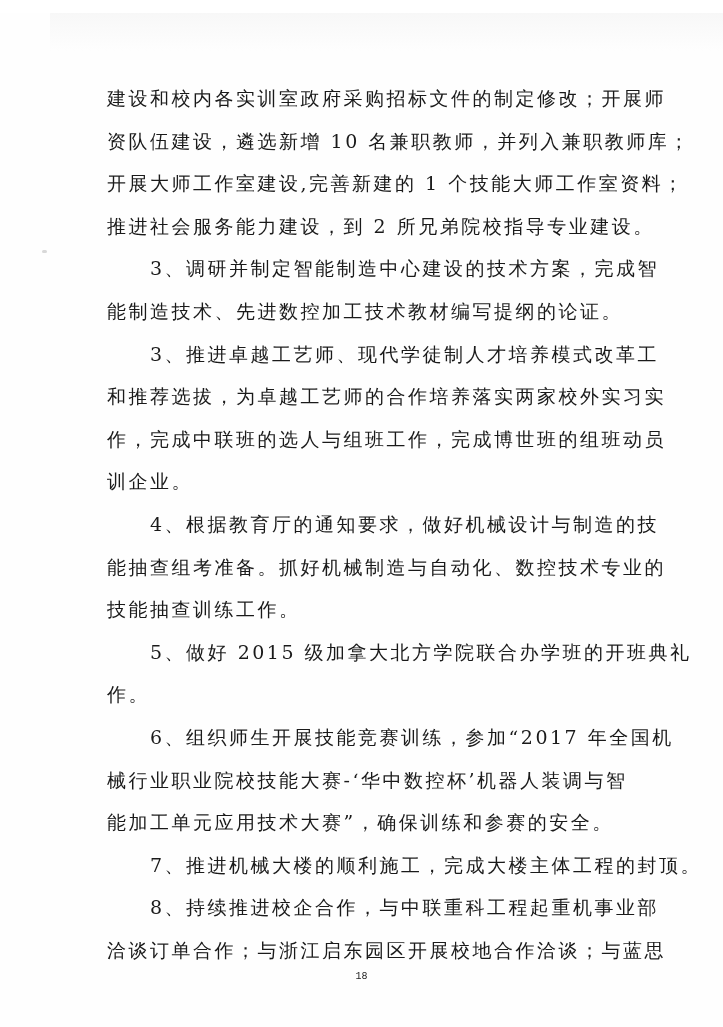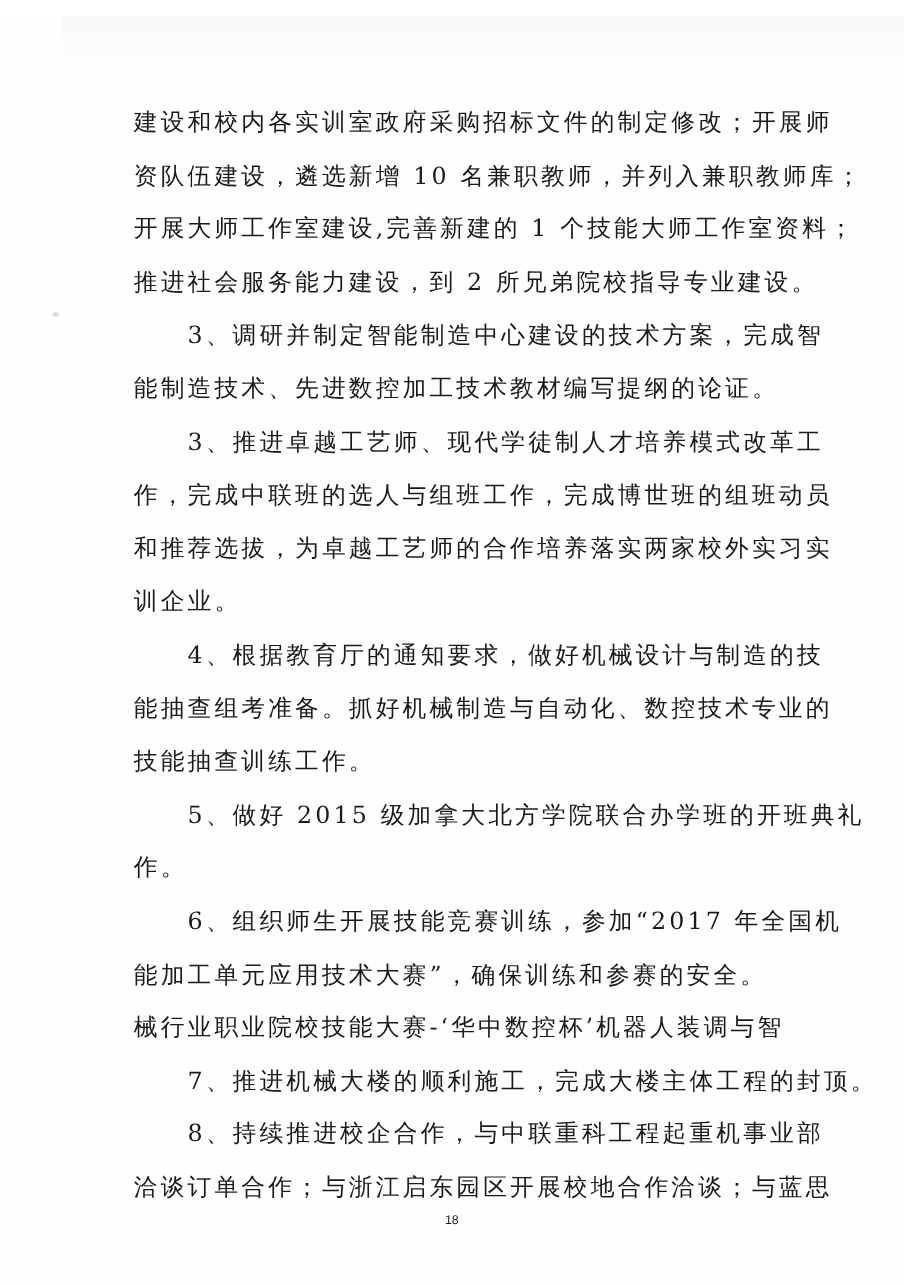--- a/index.html
+++ b/index.html
@@ -46,21 +46,21 @@
     .line.indent {
       padding-left: 43px;
     }
     .page-number {
       position: absolute;
       left: 0;
       width: 723px;
       top: 958px;
       text-align: center;
       font-size: 10px;
-      font-family: Liberation Sans, sans-serif;
+      font-family: Liberation Mono, monospace;
       color: #222;
     }
     .speck {
       position: absolute;
       left: 42px;
       top: 237px;
       width: 5px;
       height: 3px;
       background: #d8d8d8;
       border-radius: 2px;
@@ -74,30 +74,30 @@
   <div class="speck"></div>
 
   <div class="body-text">
     <div class="line">建设和校内各实训室政府采购招标文件的制定修改；开展师</div>
     <div class="line">资队伍建设，遴选新增 10 名兼职教师，并列入兼职教师库；</div>
     <div class="line">开展大师工作室建设,完善新建的 1 个技能大师工作室资料；</div>
     <div class="line">推进社会服务能力建设，到 2 所兄弟院校指导专业建设。</div>
     <div class="line indent">3、调研并制定智能制造中心建设的技术方案，完成智</div>
     <div class="line">能制造技术、先进数控加工技术教材编写提纲的论证。</div>
     <div class="line indent">3、推进卓越工艺师、现代学徒制人才培养模式改革工</div>
+    <div class="line">和推荐选拔，为卓越工艺师的合作培养落实两家校外实习实</div>
     <div class="line">作，完成中联班的选人与组班工作，完成博世班的组班动员</div>
-    <div class="line">和推荐选拔，为卓越工艺师的合作培养落实两家校外实习实</div>
     <div class="line">训企业。</div>
     <div class="line indent">4、根据教育厅的通知要求，做好机械设计与制造的技</div>
     <div class="line">能抽查组考准备。抓好机械制造与自动化、数控技术专业的</div>
     <div class="line">技能抽查训练工作。</div>
     <div class="line indent">5、做好 2015 级加拿大北方学院联合办学班的开班典礼</div>
     <div class="line">作。</div>
     <div class="line indent">6、组织师生开展技能竞赛训练，参加“2017 年全国机</div>
+    <div class="line">械行业职业院校技能大赛-‘华中数控杯’机器人装调与智</div>
     <div class="line">能加工单元应用技术大赛”，确保训练和参赛的安全。</div>
-    <div class="line">械行业职业院校技能大赛-‘华中数控杯’机器人装调与智</div>
     <div class="line indent">7、推进机械大楼的顺利施工，完成大楼主体工程的封顶。</div>
     <div class="line indent">8、持续推进校企合作，与中联重科工程起重机事业部</div>
     <div class="line">洽谈订单合作；与浙江启东园区开展校地合作洽谈；与蓝思</div>
   </div>
 
   <div class="page-number">18</div>
 </div>
 
 </body></html>

